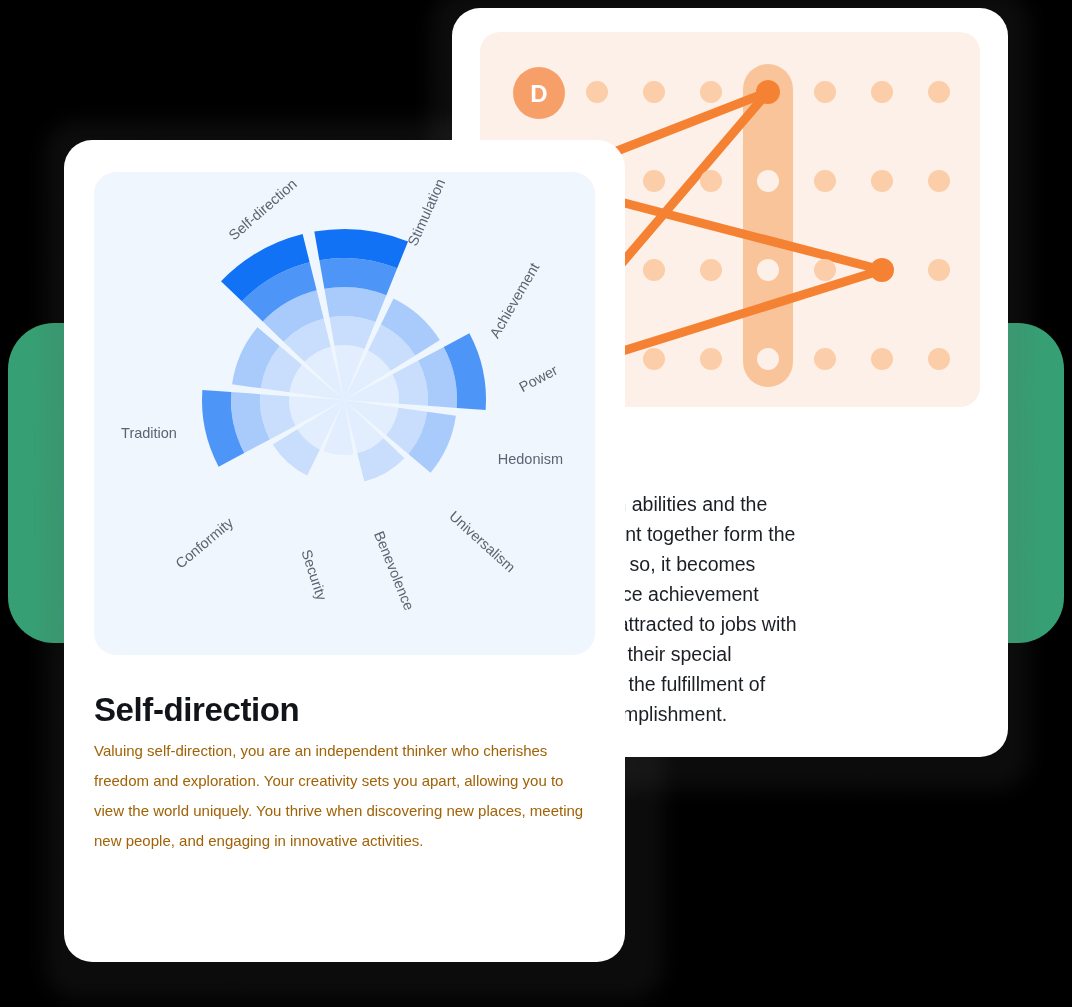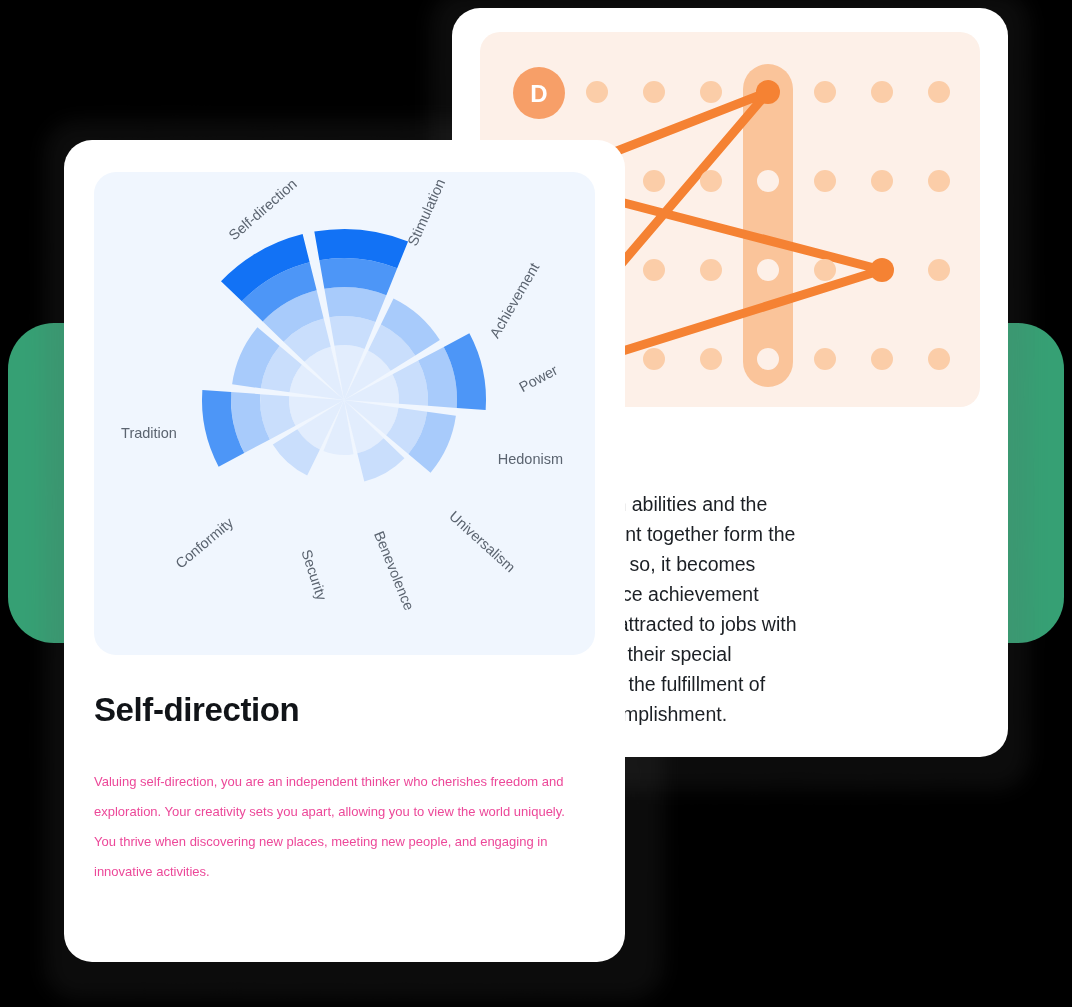--- a/index.html
+++ b/index.html
@@ -84,22 +84,22 @@
     font-family: "Liberation Sans", sans-serif;
     font-size: 14.5px; fill: #5B6470;
   }
 
   .front-text { position: absolute; left: 30px; top: 552px; width: 490px; }
   .front-title {
     font-size: 33px; font-weight: 700; color: #111418;
     letter-spacing: -.4px; line-height: 1.1;
   }
   .front-body {
-    margin-top: 39px;
-    font-size: 13px; line-height: 30px; color: #ec4899;
+    margin-top: 8px;
+    font-size: 15px; line-height: 30px; color: #a16207;
   }
 </style>
 </head>
 <body>
 
 <div id="stage">
 
   <div class="green-slab"></div>
 
   <svg class="grain-shadow" style="left:430px; top:-10px; width:600px; height:800px;">

